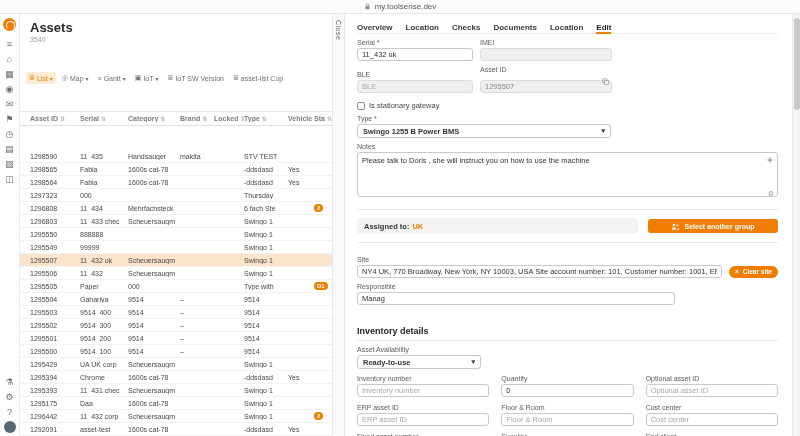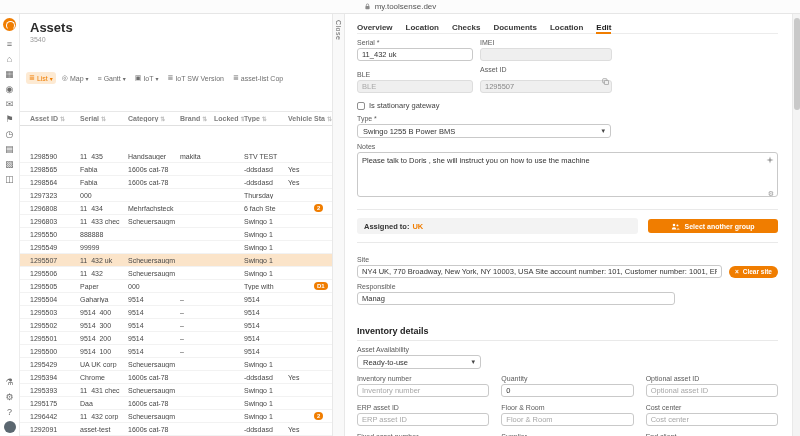--- a/index.html
+++ b/index.html
@@ -87,21 +87,21 @@
   .btn-orange{background:#f07d00;color:#fff;border:none;border-radius:3px;font-weight:700;
     display:flex;align-items:center;justify-content:center;gap:4px;cursor:pointer;
     font-family:"Liberation Sans",sans-serif;}
   .add-image{margin-left:auto;width:168px;height:15px;font-size:7.5px;}
 
   .check-row{display:flex;align-items:center;gap:4px;margin-top:8px;}
   .checkbox{width:8px;height:8px;border:1px solid #8f8f8f;border-radius:2px;background:#fff;cursor:pointer;}
   .check-label{font-size:7.5px;color:#444;}
 
   .select{height:14px;border:1px solid #c9c9c9;border-radius:3px;display:flex;align-items:center;
-    justify-content:space-between;padding:0 5px;font-size:7.5px;color:#333;cursor:pointer;background:#fff;}
+    justify-content:space-between;padding:0 5px;font-size:7.5px;color:#333;cursor:pointer;background:#fff;font-weight:bold;}
   .select .caret{font-size:7px;color:#444;}
   .w-type{width:254px;}
   .w-avail{width:124px;}
 
   .notes-wrap{position:relative;}
   .notes{width:100%;height:45px;border:1px solid #c9c9c9;border-radius:3px;font-size:7.5px;
     line-height:1.45;padding:3px 18px 3px 4px;color:#333;resize:none;outline:none;
     font-family:"Liberation Sans",sans-serif;}
   .n-ic{position:absolute;right:4px;color:#999;font-size:7px;line-height:1;cursor:pointer;}
   .n-ic.top{top:4px;}

